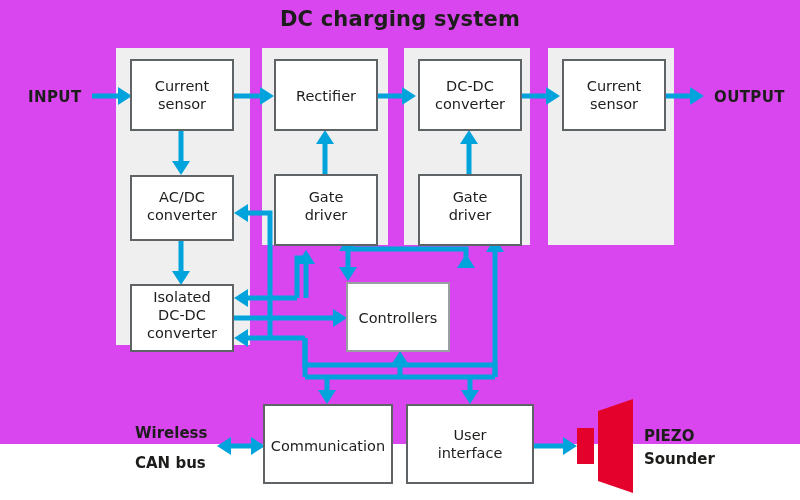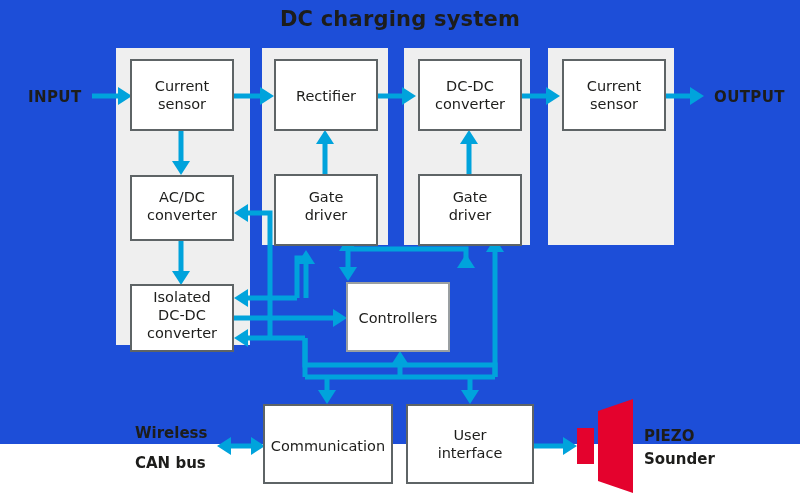--- a/index.html
+++ b/index.html
@@ -10,21 +10,21 @@
   body {
     width: 800px;
     height: 500px;
     overflow: hidden;
     font-family: "DejaVu Sans", "Liberation Sans", sans-serif;
   }
   #diagram-root {
     position: relative;
     width: 800px;
     height: 444px;
-    background: #1d4ed8;
+    background: #d946ef;
   }
   svg#diagram {
     display: block;
     width: 800px;
     height: 500px;
   }
   .panel-bg { fill: #efefef; }
   .block-rect {
     fill: #ffffff;
     stroke: #5e6466;

